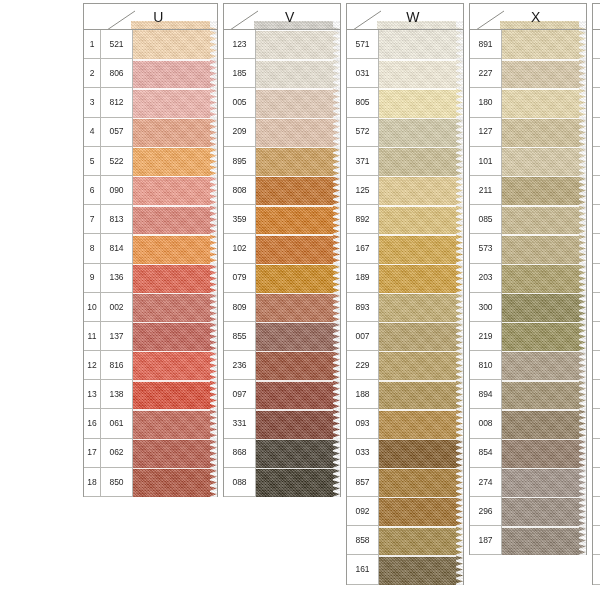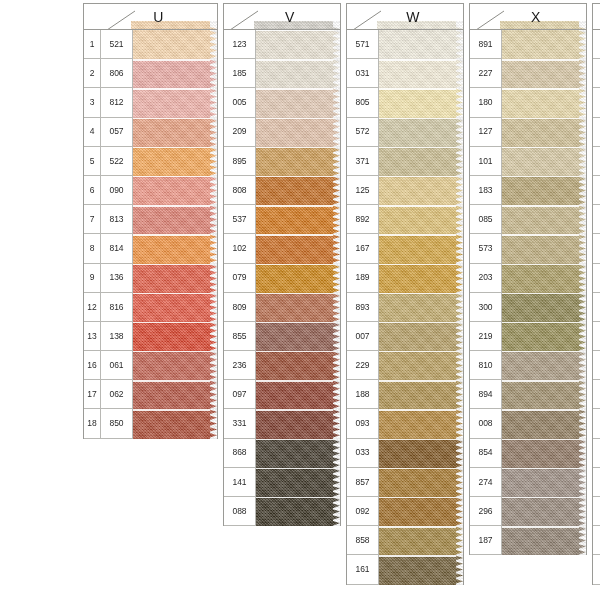--- a/index.html
+++ b/index.html
@@ -281,20 +281,44 @@
             <div class="cell-swatch">
               <div class="swatch-fill" style="background:#e05a44;"></div>
          <div class="swatch-zig"><svg width="9" height="29.2" viewBox="0 0 9 29.2" preserveAspectRatio="none">
             <path d="M0,0 L9,2.92 L0,5.84 L9,8.76 L0,11.68 L9,14.60 L0,17.52 L9,20.44 L0,23.36 L9,26.28 L0,29.20 Z" fill="#e05a44"></path>
           </svg></div>
          <div class="tex"></div>
          <div class="band-sep"></div>
             </div>
           </div>
           <div class="row">
+            <div class="cell-num">10</div>
+            <div class="cell-code">002</div>
+            <div class="cell-swatch">
+              <div class="swatch-fill" style="background:#c86a5c;"></div>
+         <div class="swatch-zig"><svg width="9" height="29.2" viewBox="0 0 9 29.2" preserveAspectRatio="none">
+            <path d="M0,0 L9,2.92 L0,5.84 L9,8.76 L0,11.68 L9,14.60 L0,17.52 L9,20.44 L0,23.36 L9,26.28 L0,29.20 Z" fill="#c86a5c"></path>
+          </svg></div>
+         <div class="tex"></div>
+         <div class="band-sep"></div>
+            </div>
+          </div>
+          <div class="row">
+            <div class="cell-num">11</div>
+            <div class="cell-code">137</div>
+            <div class="cell-swatch">
+              <div class="swatch-fill" style="background:#c05a4f;"></div>
+         <div class="swatch-zig"><svg width="9" height="29.2" viewBox="0 0 9 29.2" preserveAspectRatio="none">
+            <path d="M0,0 L9,2.92 L0,5.84 L9,8.76 L0,11.68 L9,14.60 L0,17.52 L9,20.44 L0,23.36 L9,26.28 L0,29.20 Z" fill="#c05a4f"></path>
+          </svg></div>
+         <div class="tex"></div>
+         <div class="band-sep"></div>
+            </div>
+          </div>
+          <div class="row">
             <div class="cell-num">12</div>
             <div class="cell-code">816</div>
             <div class="cell-swatch">
               <div class="swatch-fill" style="background:#e25743;"></div>
          <div class="swatch-zig"><svg width="9" height="29.2" viewBox="0 0 9 29.2" preserveAspectRatio="none">
             <path d="M0,0 L9,2.92 L0,5.84 L9,8.76 L0,11.68 L9,14.60 L0,17.52 L9,20.44 L0,23.36 L9,26.28 L0,29.20 Z" fill="#e25743"></path>
           </svg></div>
          <div class="tex"></div>
          <div class="band-sep"></div>
             </div>
@@ -424,21 +448,21 @@
             <div class="cell-swatch">
               <div class="swatch-fill" style="background:#c06a20;"></div>
          <div class="swatch-zig"><svg width="9" height="29.2" viewBox="0 0 9 29.2" preserveAspectRatio="none">
             <path d="M0,0 L9,2.92 L0,5.84 L9,8.76 L0,11.68 L9,14.60 L0,17.52 L9,20.44 L0,23.36 L9,26.28 L0,29.20 Z" fill="#c06a20"></path>
           </svg></div>
          <div class="tex"></div>
          <div class="band-sep"></div>
             </div>
           </div>
           <div class="row">
-            <div class="cell-code">537</div>
+            <div class="cell-code">359</div>
             <div class="cell-swatch">
               <div class="swatch-fill" style="background:#d27519;"></div>
          <div class="swatch-zig"><svg width="9" height="29.2" viewBox="0 0 9 29.2" preserveAspectRatio="none">
             <path d="M0,0 L9,2.92 L0,5.84 L9,8.76 L0,11.68 L9,14.60 L0,17.52 L9,20.44 L0,23.36 L9,26.28 L0,29.20 Z" fill="#d27519"></path>
           </svg></div>
          <div class="tex"></div>
          <div class="band-sep"></div>
             </div>
           </div>
           <div class="row">
@@ -517,31 +541,20 @@
          <div class="tex"></div>
          <div class="band-sep"></div>
             </div>
           </div>
           <div class="row">
             <div class="cell-code">868</div>
             <div class="cell-swatch">
               <div class="swatch-fill" style="background:#40382a;"></div>
          <div class="swatch-zig"><svg width="9" height="29.2" viewBox="0 0 9 29.2" preserveAspectRatio="none">
             <path d="M0,0 L9,2.92 L0,5.84 L9,8.76 L0,11.68 L9,14.60 L0,17.52 L9,20.44 L0,23.36 L9,26.28 L0,29.20 Z" fill="#40382a"></path>
-          </svg></div>
-         <div class="tex"></div>
-         <div class="band-sep"></div>
-            </div>
-          </div>
-          <div class="row">
-            <div class="cell-code">141</div>
-            <div class="cell-swatch">
-              <div class="swatch-fill" style="background:#3d3526;"></div>
-         <div class="swatch-zig"><svg width="9" height="29.2" viewBox="0 0 9 29.2" preserveAspectRatio="none">
-            <path d="M0,0 L9,2.92 L0,5.84 L9,8.76 L0,11.68 L9,14.60 L0,17.52 L9,20.44 L0,23.36 L9,26.28 L0,29.20 Z" fill="#3d3526"></path>
           </svg></div>
          <div class="tex"></div>
          <div class="band-sep"></div>
             </div>
           </div>
           <div class="row">
             <div class="cell-code">088</div>
             <div class="cell-swatch">
               <div class="swatch-fill" style="background:#3a3323;"></div>
          <div class="swatch-zig"><svg width="9" height="29.2" viewBox="0 0 9 29.2" preserveAspectRatio="none">
@@ -841,21 +854,21 @@
             <div class="cell-swatch">
               <div class="swatch-fill" style="background:#d4c6a1;"></div>
          <div class="swatch-zig"><svg width="9" height="29.2" viewBox="0 0 9 29.2" preserveAspectRatio="none">
             <path d="M0,0 L9,2.92 L0,5.84 L9,8.76 L0,11.68 L9,14.60 L0,17.52 L9,20.44 L0,23.36 L9,26.28 L0,29.20 Z" fill="#d4c6a1"></path>
           </svg></div>
          <div class="tex"></div>
          <div class="band-sep"></div>
             </div>
           </div>
           <div class="row">
-            <div class="cell-code">183</div>
+            <div class="cell-code">211</div>
             <div class="cell-swatch">
               <div class="swatch-fill" style="background:#b5a372;"></div>
          <div class="swatch-zig"><svg width="9" height="29.2" viewBox="0 0 9 29.2" preserveAspectRatio="none">
             <path d="M0,0 L9,2.92 L0,5.84 L9,8.76 L0,11.68 L9,14.60 L0,17.52 L9,20.44 L0,23.36 L9,26.28 L0,29.20 Z" fill="#b5a372"></path>
           </svg></div>
          <div class="tex"></div>
          <div class="band-sep"></div>
             </div>
           </div>
           <div class="row">

